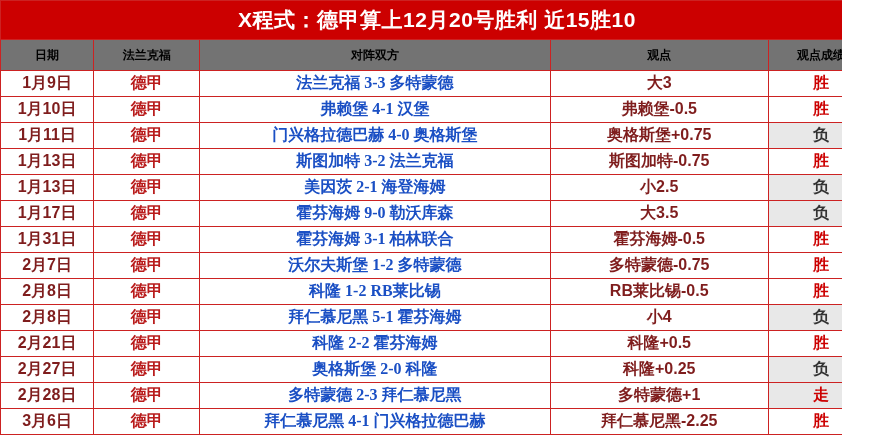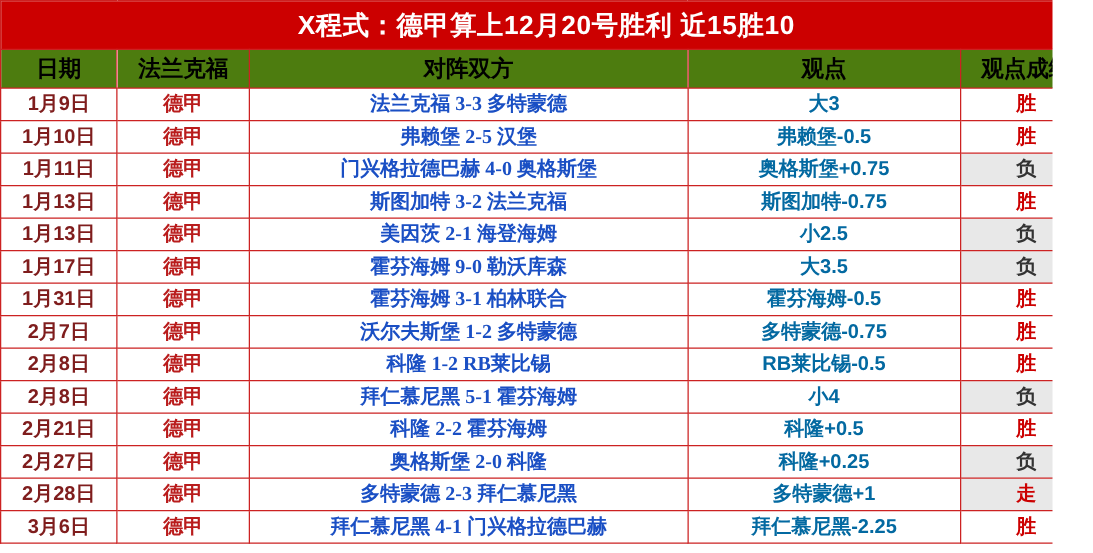--- a/index.html
+++ b/index.html
@@ -37,43 +37,43 @@
   .title-cell {
     background: #cc0000;
     color: #ffffff;
     font-size: 21px;
     height: 38px;
     letter-spacing: 0.5px;
     border: 1px solid #cc0000;
   }
   
   .head-cell {
-    background: #4d7c0f;
+    background: #737373;
     color: #000000;
-    font-size: 18px;
+    font-size: 12px;
     height: 30px;
   }
   
   tr.data-row td {
     height: 25px;
     font-size: 16px;
   }
   td.c-date {
     color: #7f1d1d;
   }
   td.c-league {
     color: #b91c1c;
   }
   td.c-match {
     color: #1a4fc4;
     font-size: 17px;
     font-family: Liberation Serif, serif;
   }
   td.c-view {
-    color: #0369a1;
+    color: #7f1d1d;
   }
   td.c-res {
     font-size: 16px;
   }
   td.res-win {
     color: #cc0000;
     background: #ffffff;
   }
   td.res-lose {
     color: #333333;
@@ -116,21 +116,21 @@
       <tr class="data-row">
         <td class="c-date">1月9日</td>
         <td class="c-league">德甲</td>
         <td class="c-match">法兰克福  3-3  多特蒙德</td>
         <td class="c-view">大3</td>
         <td class="c-res res-win">胜</td>
       </tr>
       <tr class="data-row">
         <td class="c-date">1月10日</td>
         <td class="c-league">德甲</td>
-        <td class="c-match">弗赖堡  2-5  汉堡</td>
+        <td class="c-match">弗赖堡  4-1  汉堡</td>
         <td class="c-view">弗赖堡-0.5</td>
         <td class="c-res res-win">胜</td>
       </tr>
       <tr class="data-row">
         <td class="c-date">1月11日</td>
         <td class="c-league">德甲</td>
         <td class="c-match">门兴格拉德巴赫  4-0  奥格斯堡</td>
         <td class="c-view">奥格斯堡+0.75</td>
         <td class="c-res res-lose">负</td>
       </tr>

